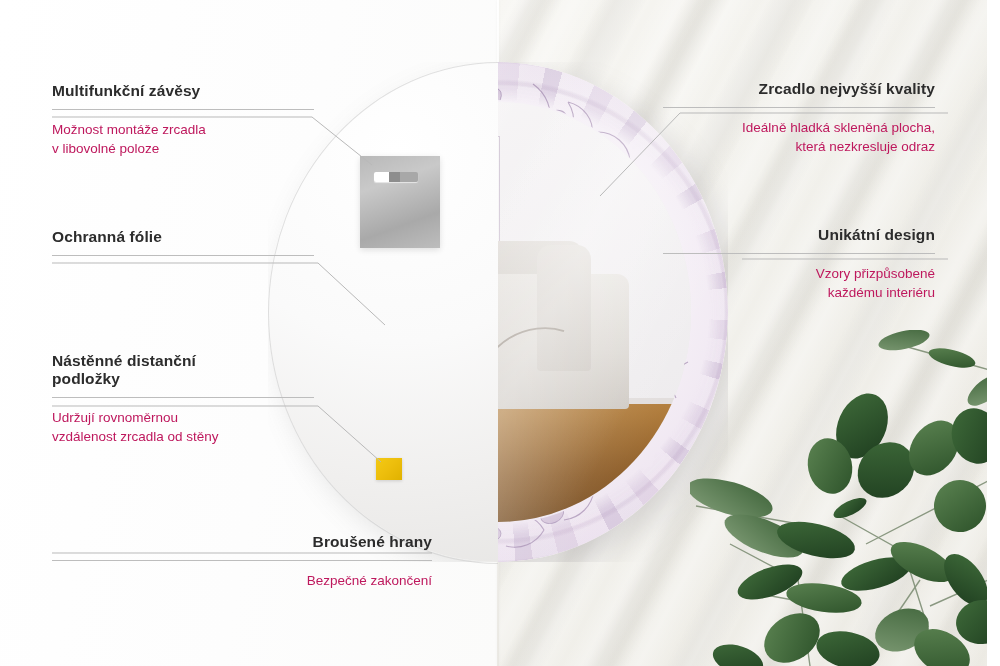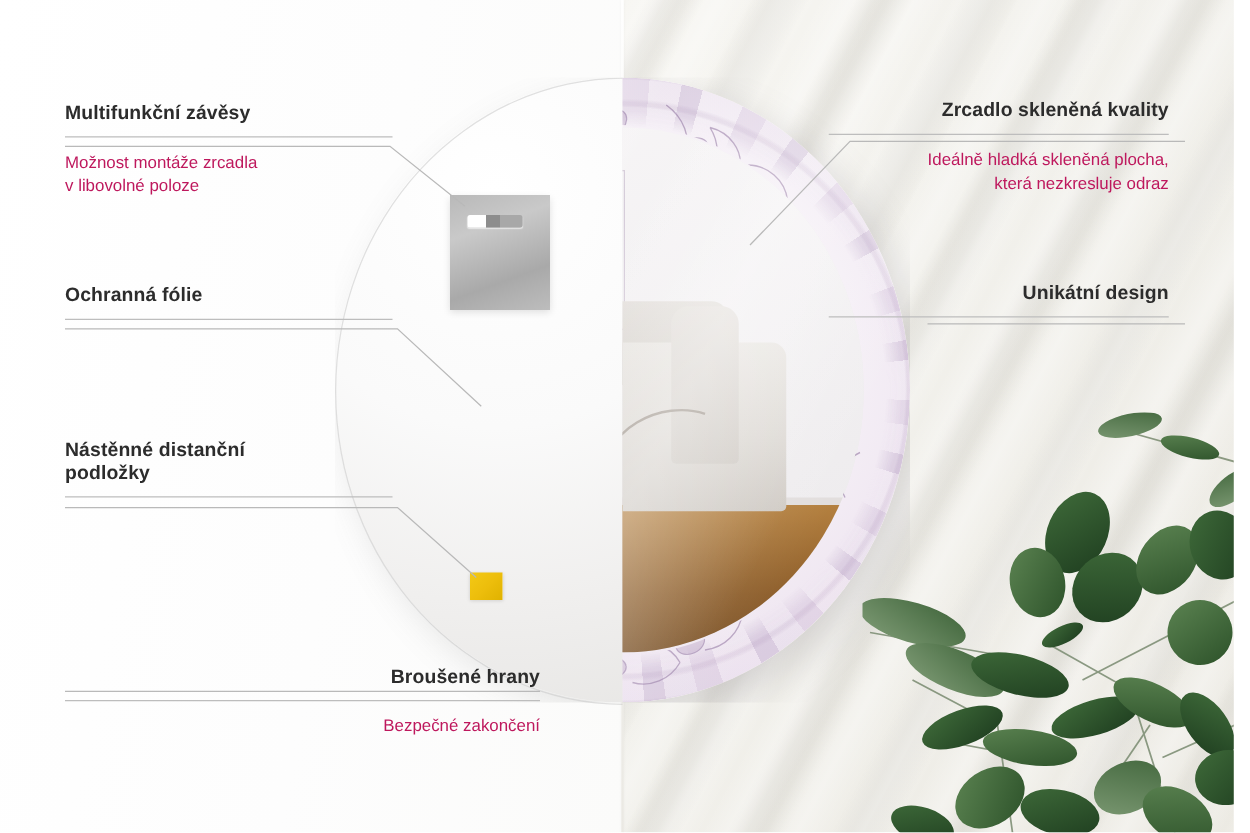--- a/index.html
+++ b/index.html
@@ -311,38 +311,42 @@
 
   <div class="callout c2">
     <div class="c-title">Ochranná fólie</div>
     <div class="c-rule"></div>
   </div>
 
   <div class="callout c3">
     <div class="c-title" style="white-space:pre-line;">Nástěnné distanční
 podložky</div>
     <div class="c-rule"></div>
+    <div class="c-desc">Udržují rovnoměrnou
+vzdálenost zrcadla od stěny</div>
   </div>
 
   <div class="callout c4">
     <div class="c-title">Broušené hrany</div>
     <div class="c-rule"></div>
     <div class="c-desc">Bezpečné zakončení</div>
   </div>
 
   <div class="callout right c5">
-    <div class="c-title">Zrcadlo skleněná kvality</div>
+    <div class="c-title">Zrcadlo nejvyšší kvality</div>
     <div class="c-rule"></div>
     <div class="c-desc">Ideálně hladká skleněná plocha,
 která nezkresluje odraz</div>
   </div>
 
   <div class="callout right c6">
     <div class="c-title">Unikátní design</div>
     <div class="c-rule"></div>
+    <div class="c-desc">Vzory přizpůsobené
+každému interiéru</div>
   </div>
 
   <svg style="position:absolute;left:690px;top:330px;width:312px;height:340px;" viewBox="0 0 312 340">
     <defs>
       <linearGradient id="lf1" x1="0" y1="0" x2="1" y2="1">
         <stop offset="0" stop-color="#3f6b3a"></stop>
           <stop offset="1" stop-color="#1e3d1f"></stop>
       </linearGradient>
       <linearGradient id="lf2" x1="0" y1="0" x2="1" y2="1">
         <stop offset="0" stop-color="#5c8452"></stop>

